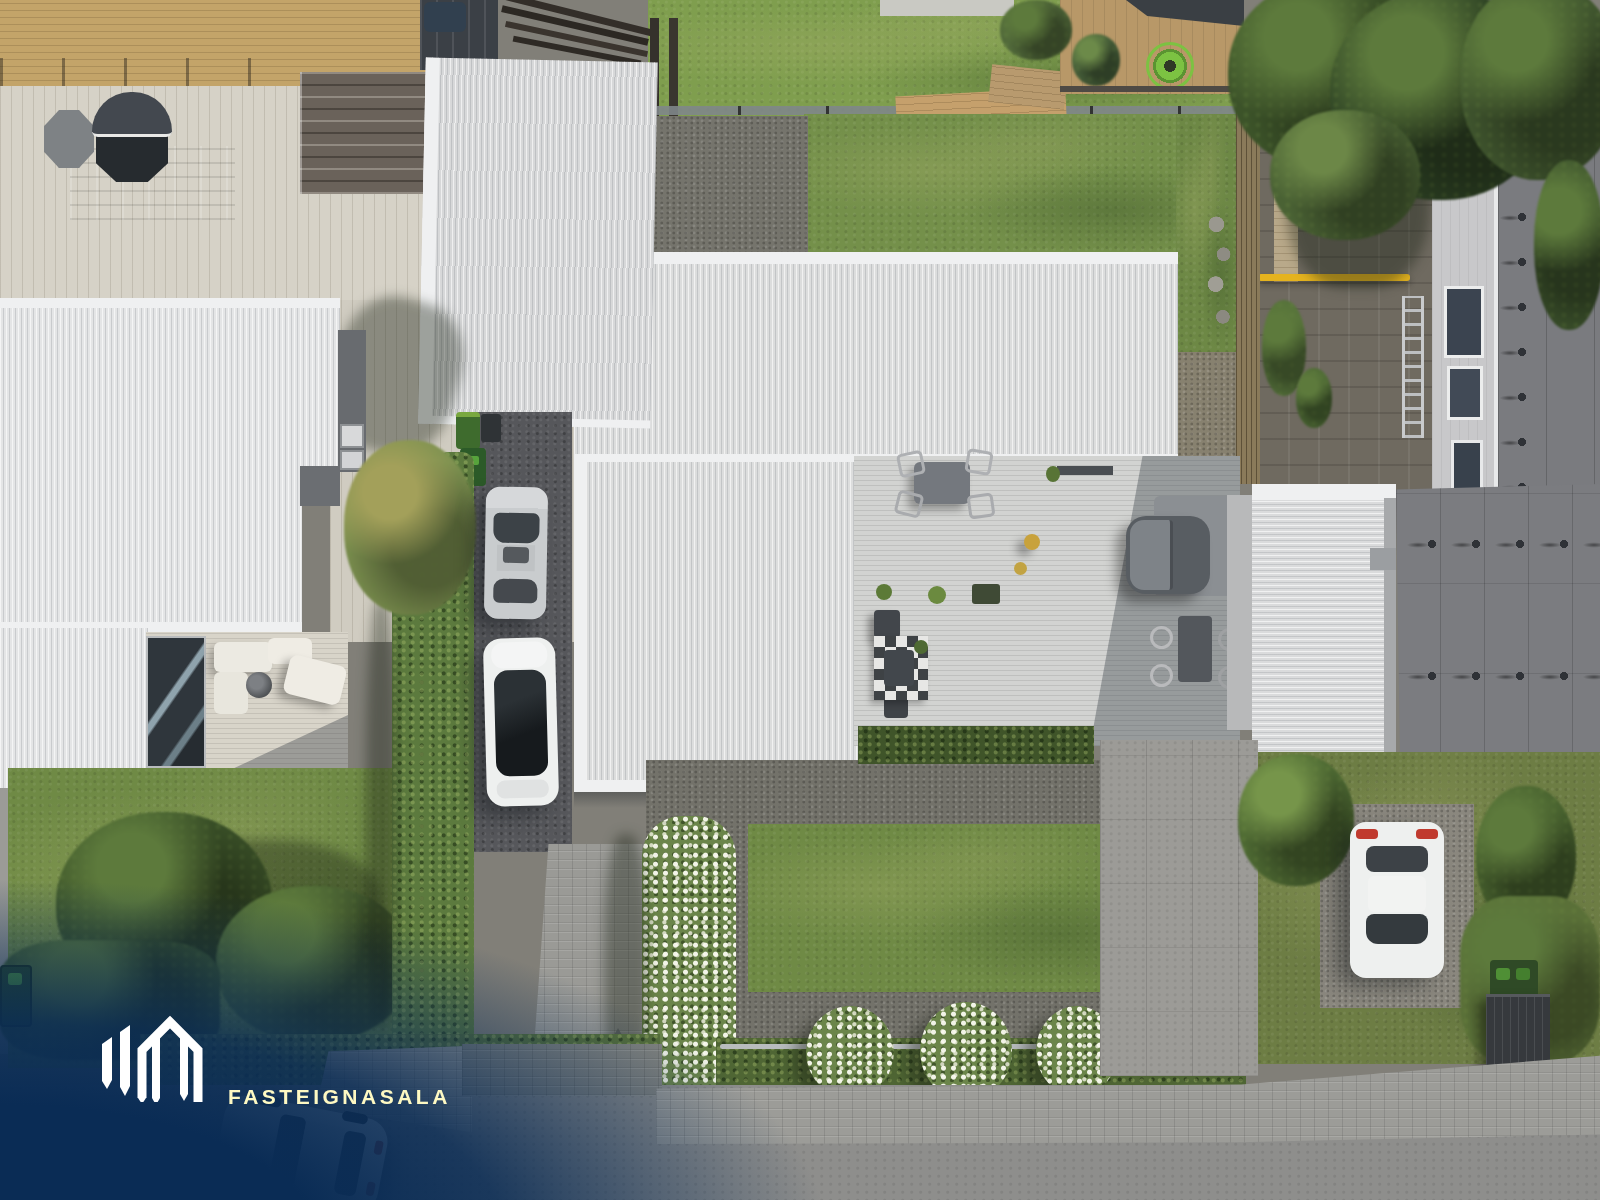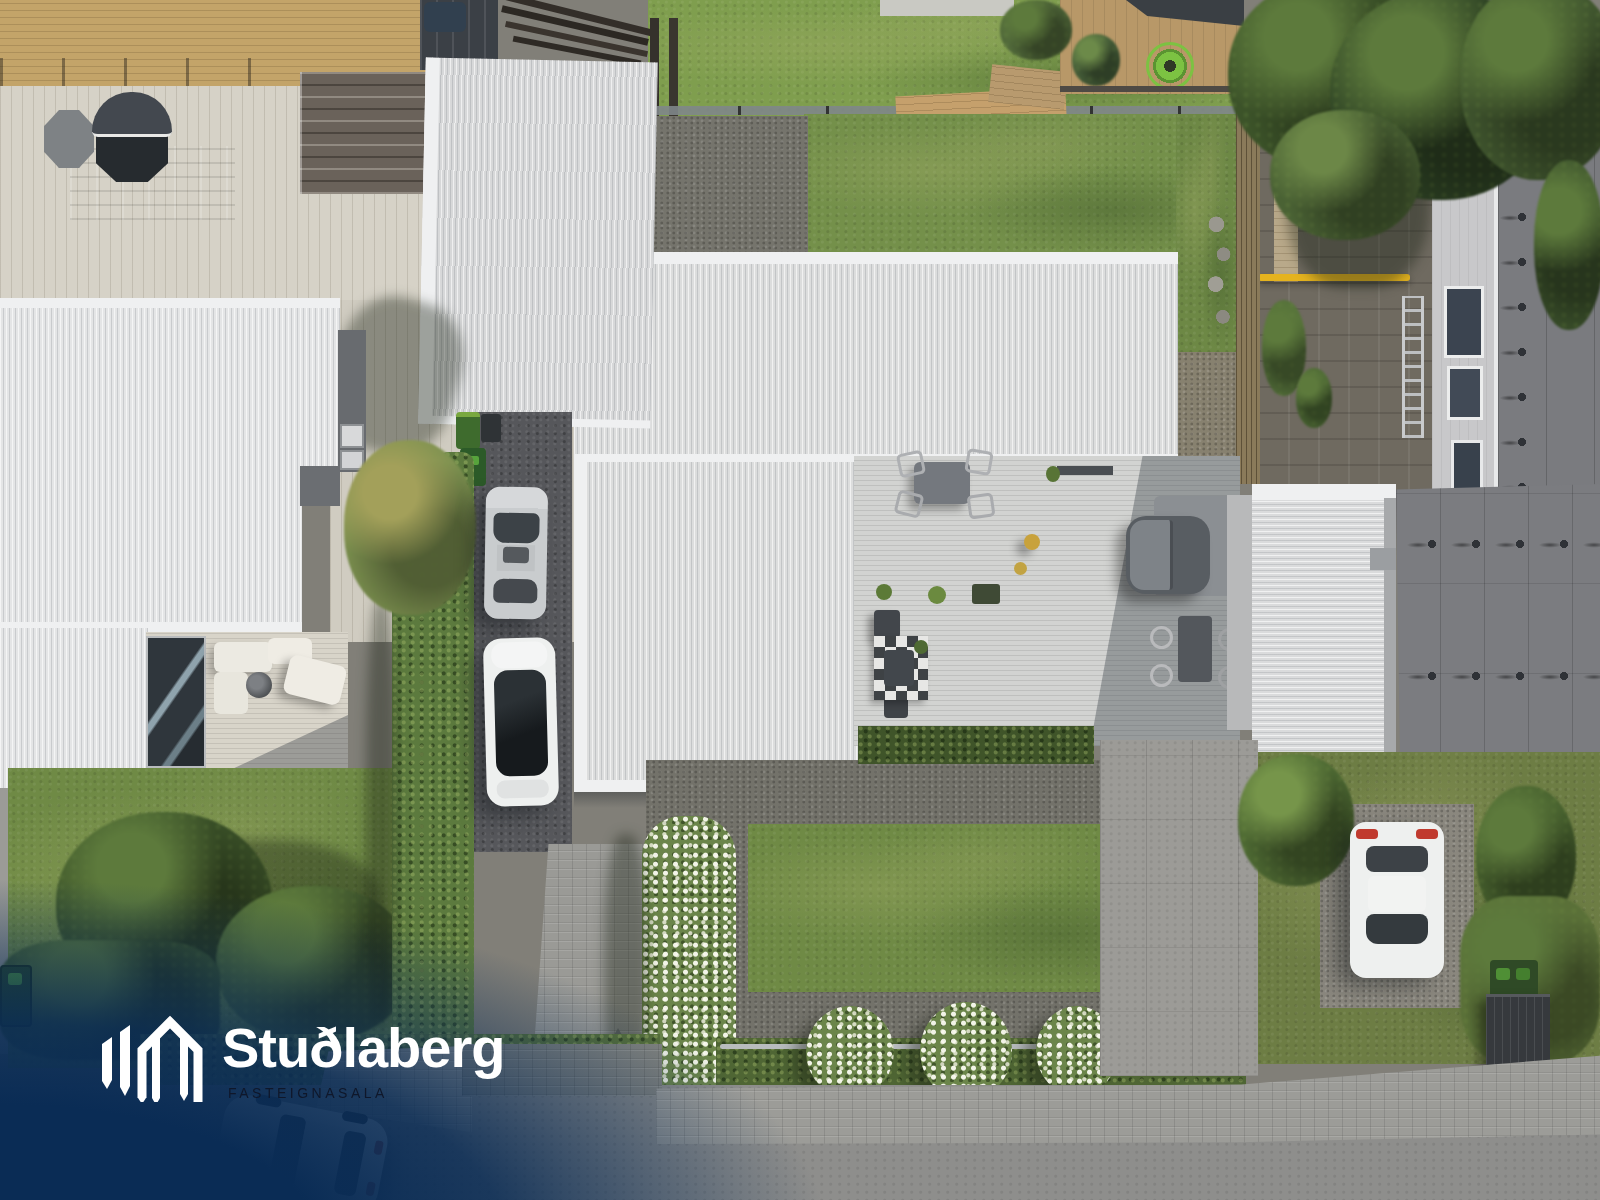--- a/index.html
+++ b/index.html
@@ -48,21 +48,21 @@
       radial-gradient(circle at 35% 30%, var(--hi,#5d7a3c) 0 18%, transparent 48%),
       radial-gradient(circle at 65% 62%, rgba(0,0,0,.35) 0 28%, transparent 64%),
       radial-gradient(circle at 50% 50%, rgba(120,150,70,.18) 0 2px, transparent 3px);
     background-size:auto,auto,12px 10px;
     background-color:var(--g,#3c5329);border-radius:48%;filter:blur(1.2px);}
   .shadowblob{background:rgba(24,32,18,.38);filter:blur(6px);border-radius:40%;}
   .eave{background:linear-gradient(180deg, rgba(28,34,40,.34), rgba(28,34,40,0));}
   .fascia{background:#eff0f1;}
   
   .brand{color:#fff;font-weight:700;font-size:56px;letter-spacing:-1px;line-height:1;}
-  .tagline{color:#0f172a;font-weight:400;font-size:14px;letter-spacing:3.5px;line-height:1;}
+  .tagline{color:#fef9c3;font-weight:700;font-size:21px;letter-spacing:3.5px;line-height:1;}
 </style>
 </head>
 <body>
 
 <div id="stage">
 
   <div class="a planksH" style="left:0;top:0;width:432px;height:88px;background-color:var(--woodTan);"></div>
   <div class="a" style="left:0;top:58px;width:300px;height:30px;background-image:repeating-linear-gradient(90deg, rgba(40,34,26,.45) 0 3px, transparent 3px 62px);border-bottom:3px solid rgba(45,40,32,.55);"></div>
   <div class="a planksV" style="left:0;top:86px;width:534px;height:226px;background-color:var(--patioBeige);"></div>
   <div class="a planksV" style="left:330px;top:300px;width:248px;height:342px;background-color:#d0ccc1;"></div>
@@ -308,17 +308,16 @@
     <svg class="a" style="left:98px;top:24px;" width="112" height="88" viewBox="0 0 112 88" fill="none">
       <polygon fill="#ffffff" points="4,30 14,23 14,66 9,75 4,67"></polygon>
       <polygon fill="#ffffff" points="22,18 32,11 32,72 27,82 22,73"></polygon>
       <path d="M44,84 L44,36 L72,8 L100,36 L100,88" stroke="#ffffff" stroke-width="9" fill="none" stroke-linejoin="miter"></path>
       <path d="M58,24 L58,84" stroke="#ffffff" stroke-width="8"></path>
       <path d="M86,24 L86,80" stroke="#ffffff" stroke-width="8"></path>
       <polygon fill="#ffffff" points="40,84 48,84 44,90"></polygon>
       <polygon fill="#ffffff" points="54,84 62,84 58,91"></polygon>
       <polygon fill="#ffffff" points="82,80 90,80 86,87"></polygon>
     </svg>
-    <div class="a brand" style="left:222px;top:30px;">Stuðlaberg</div>
     <div class="a tagline" style="left:228px;top:96px;">FASTEIGNASALA</div>
   </div>
 
 </div>
 
 </body></html>

